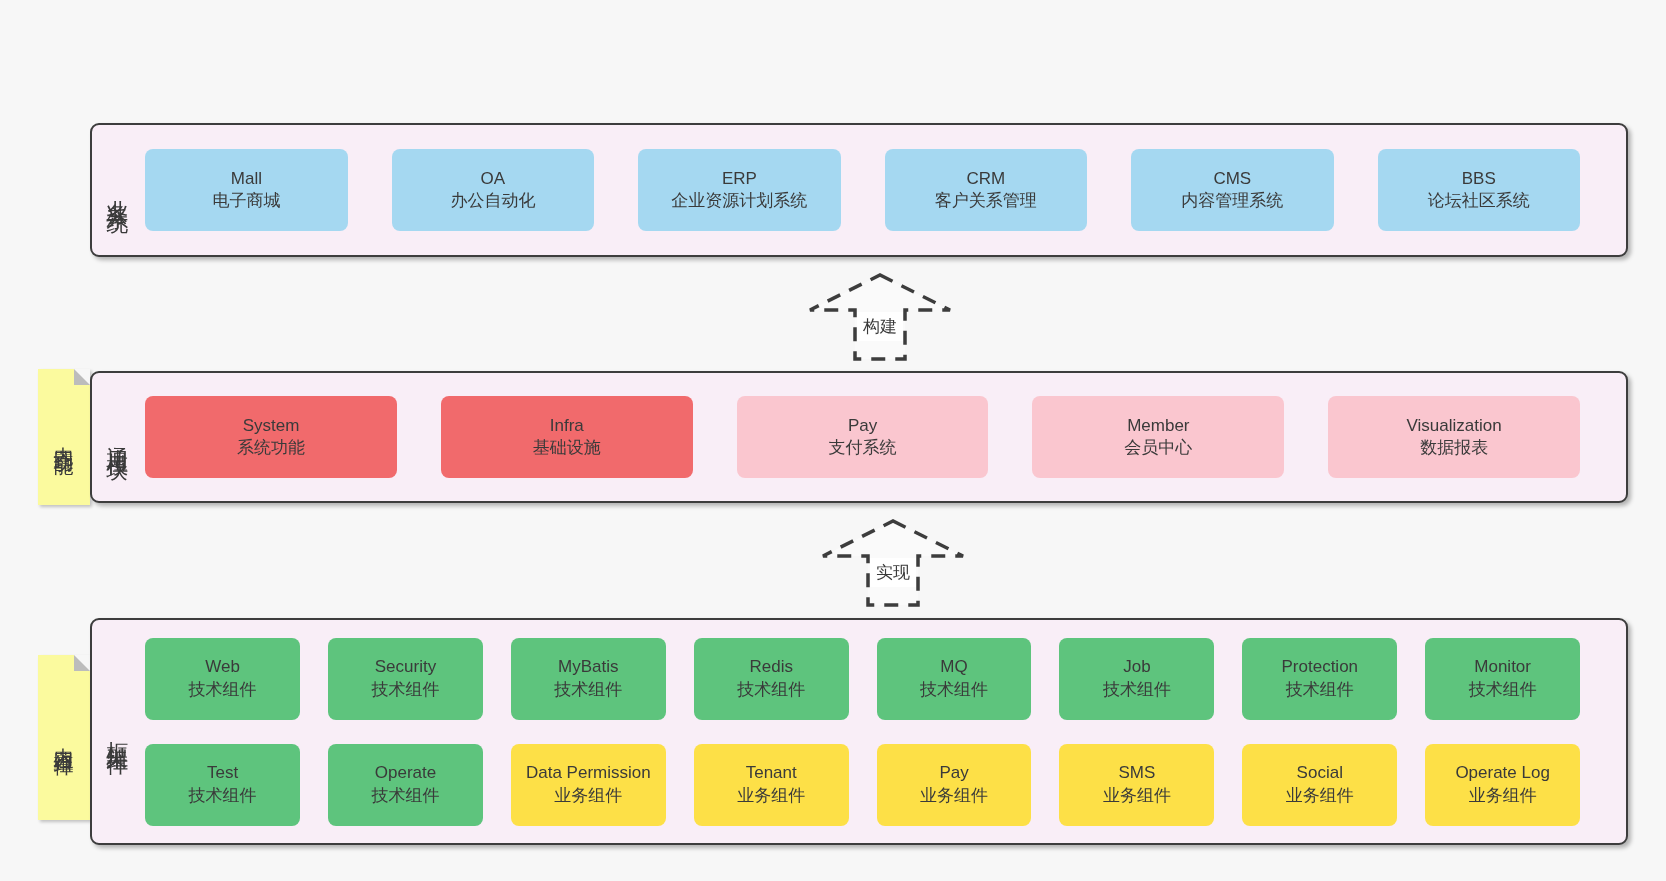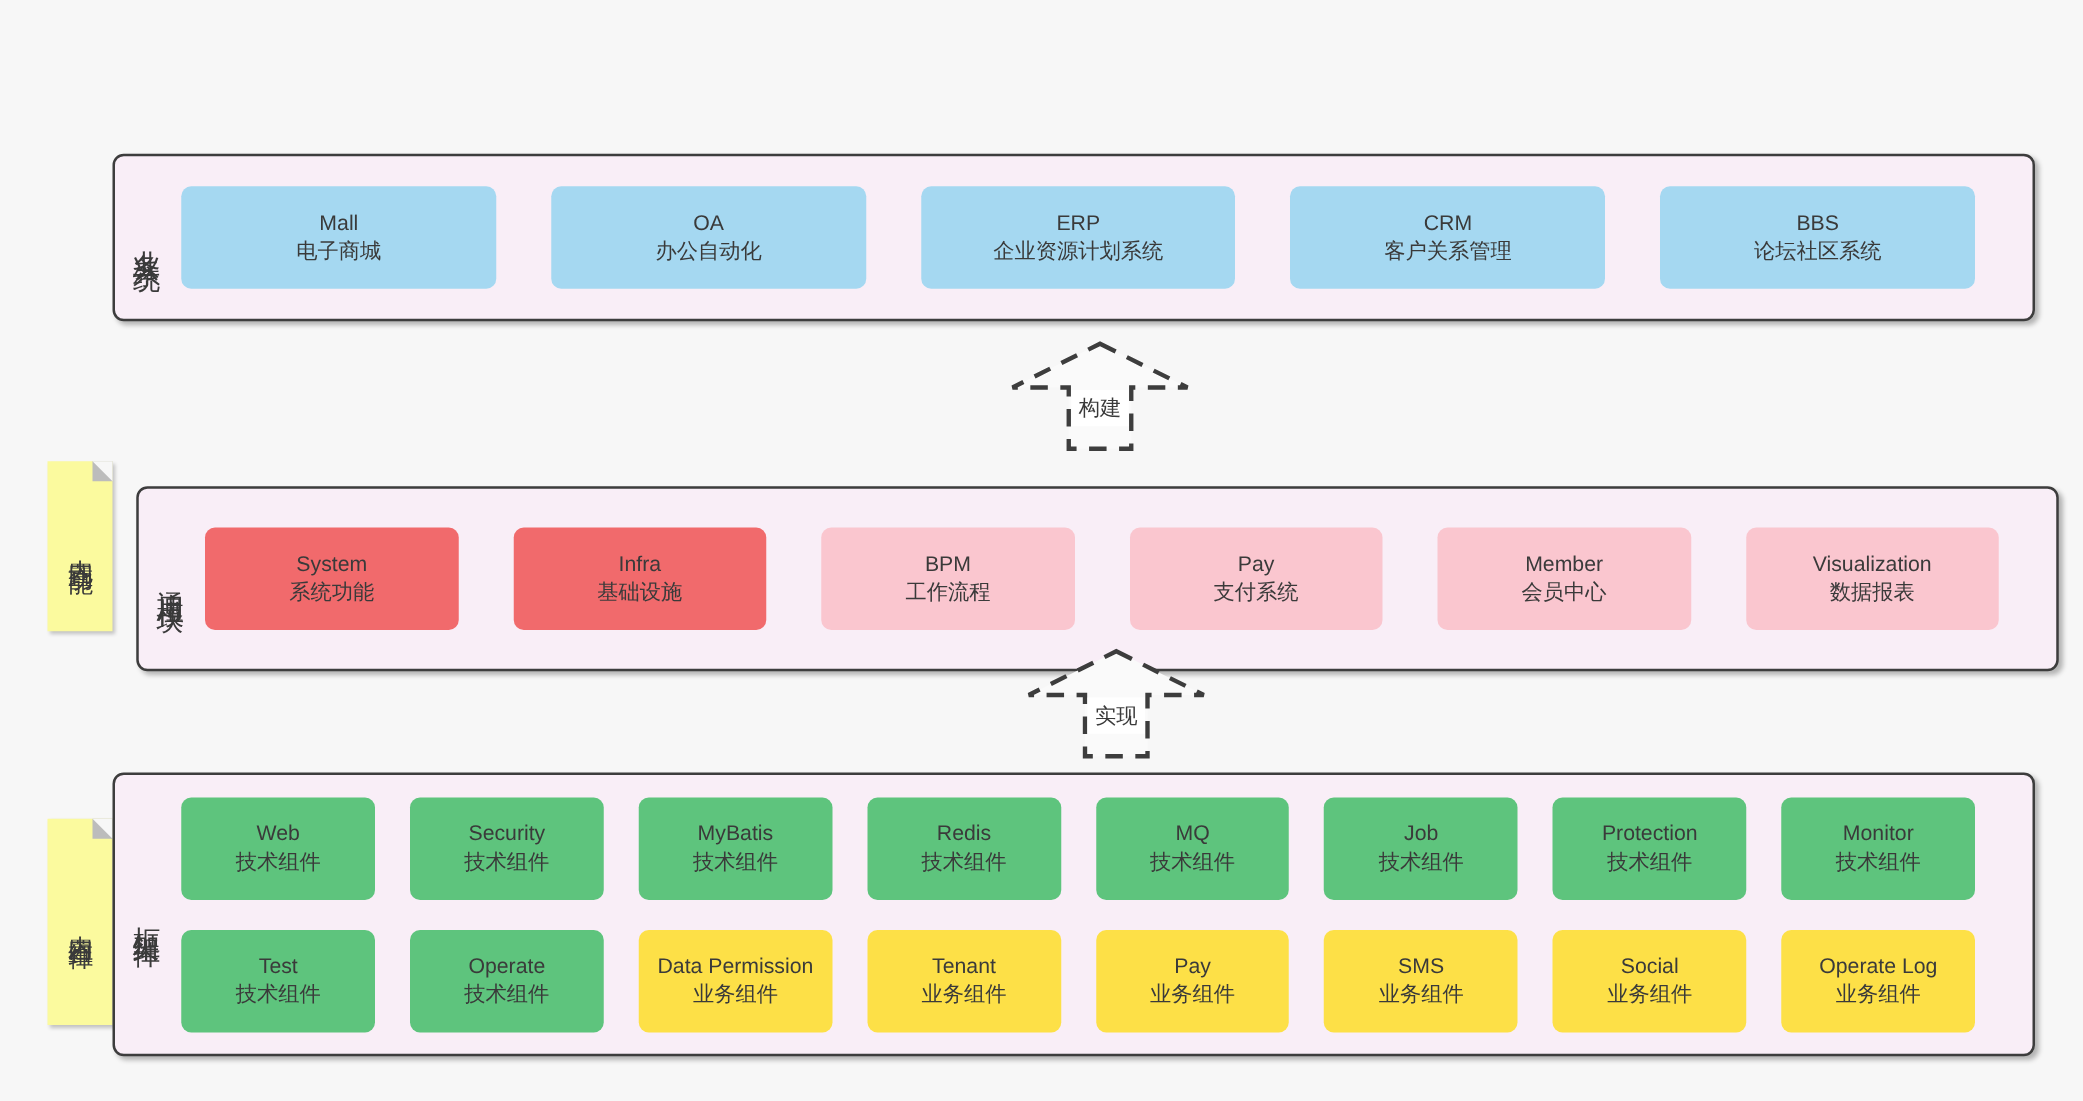--- a/index.html
+++ b/index.html
@@ -9,21 +9,21 @@
     font-family:"Liberation Sans","DejaVu Sans",sans-serif;
     color:#3a3a3a;
   }
   .container {
     position:absolute; left:90px; width:1538px; box-sizing:border-box;
     background:#f9eef7; border:2px solid #3d3d3d; border-radius:9px;
     box-shadow:3px 3px 4px rgba(0,0,0,.28);
     display:flex; align-items:center;
   }
   #layer1 { top:123px; height:134px; }
-  #layer2 { top:389px; height:148px;margin-left:19px; }
+  #layer2 { top:371px; height:132px; }
   #layer3 { top:618px; height:227px; }
 
   .vlabel {
     writing-mode:vertical-lr; text-orientation:upright;
     font-size:22px; letter-spacing:4px; line-height:1.1;
     margin-left:13px; flex:none;
   }
   .boxrow { flex:1; display:flex; gap:44px; margin:0 46px 0 16px; }
   .box {
     flex:1; height:82px; border-radius:8px;
@@ -81,20 +81,24 @@
     </div>
     <div class="box blue">
       <div>ERP</div>
       <div>企业资源计划系统</div>
     </div>
     <div class="box blue">
       <div>CRM</div>
       <div>客户关系管理</div>
     </div>
     <div class="box blue">
+      <div>CMS</div>
+      <div>内容管理系统</div>
+    </div>
+    <div class="box blue">
       <div>BBS</div>
       <div>论坛社区系统</div>
     </div>
   </div>
 </div>
 
 <div class="arrow" id="arrow1">
   <svg viewBox="0 0 160 90">
     <polygon points="80,3 150,38 105,38 105,87 55,87 55,38 10,38" fill="#fafafa" stroke="#3d3d3d" stroke-width="3.5" stroke-dasharray="14 10"></polygon>
   </svg>
@@ -109,24 +113,20 @@
   <div class="boxrow">
     <div class="box red">
       <div>System</div>
       <div>系统功能</div>
     </div>
     <div class="box red">
       <div>Infra</div>
       <div>基础设施</div>
     </div>
     <div class="box pink">
-      <div>BPM</div>
-      <div>工作流程</div>
-    </div>
-    <div class="box pink">
       <div>Pay</div>
       <div>支付系统</div>
     </div>
     <div class="box pink">
       <div>Member</div>
       <div>会员中心</div>
     </div>
     <div class="box pink">
       <div>Visualization</div>
       <div>数据报表</div>

